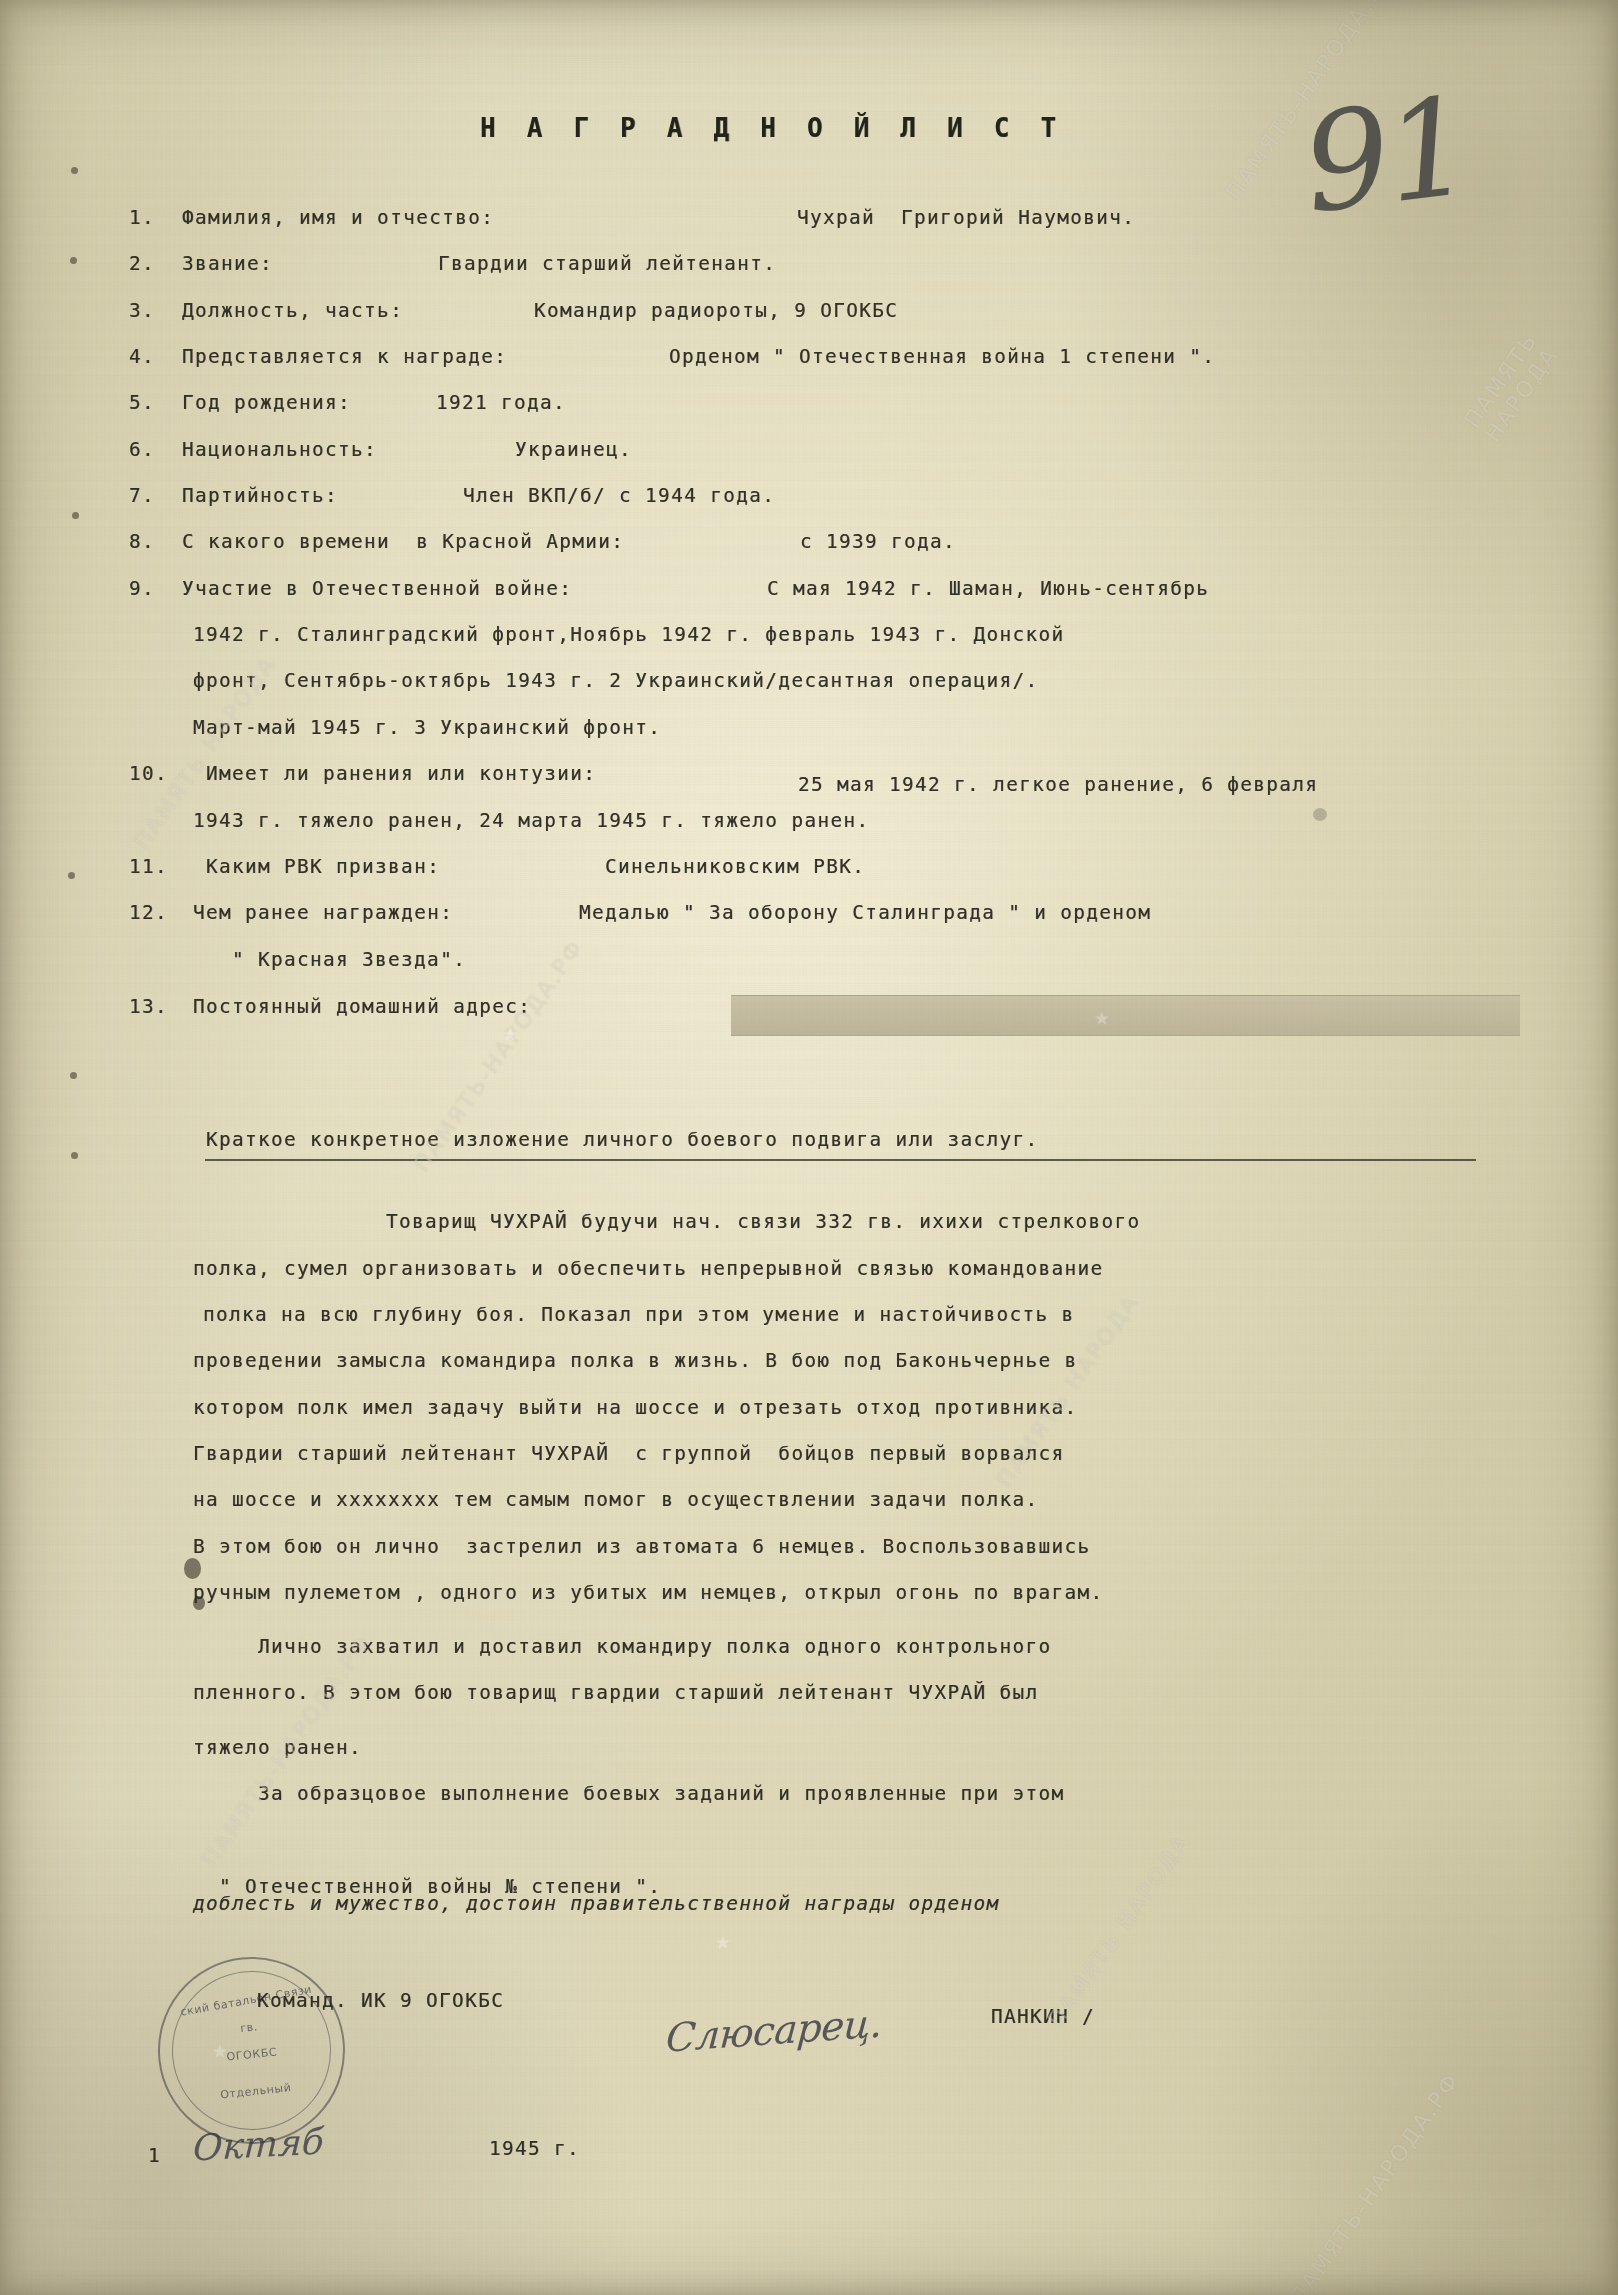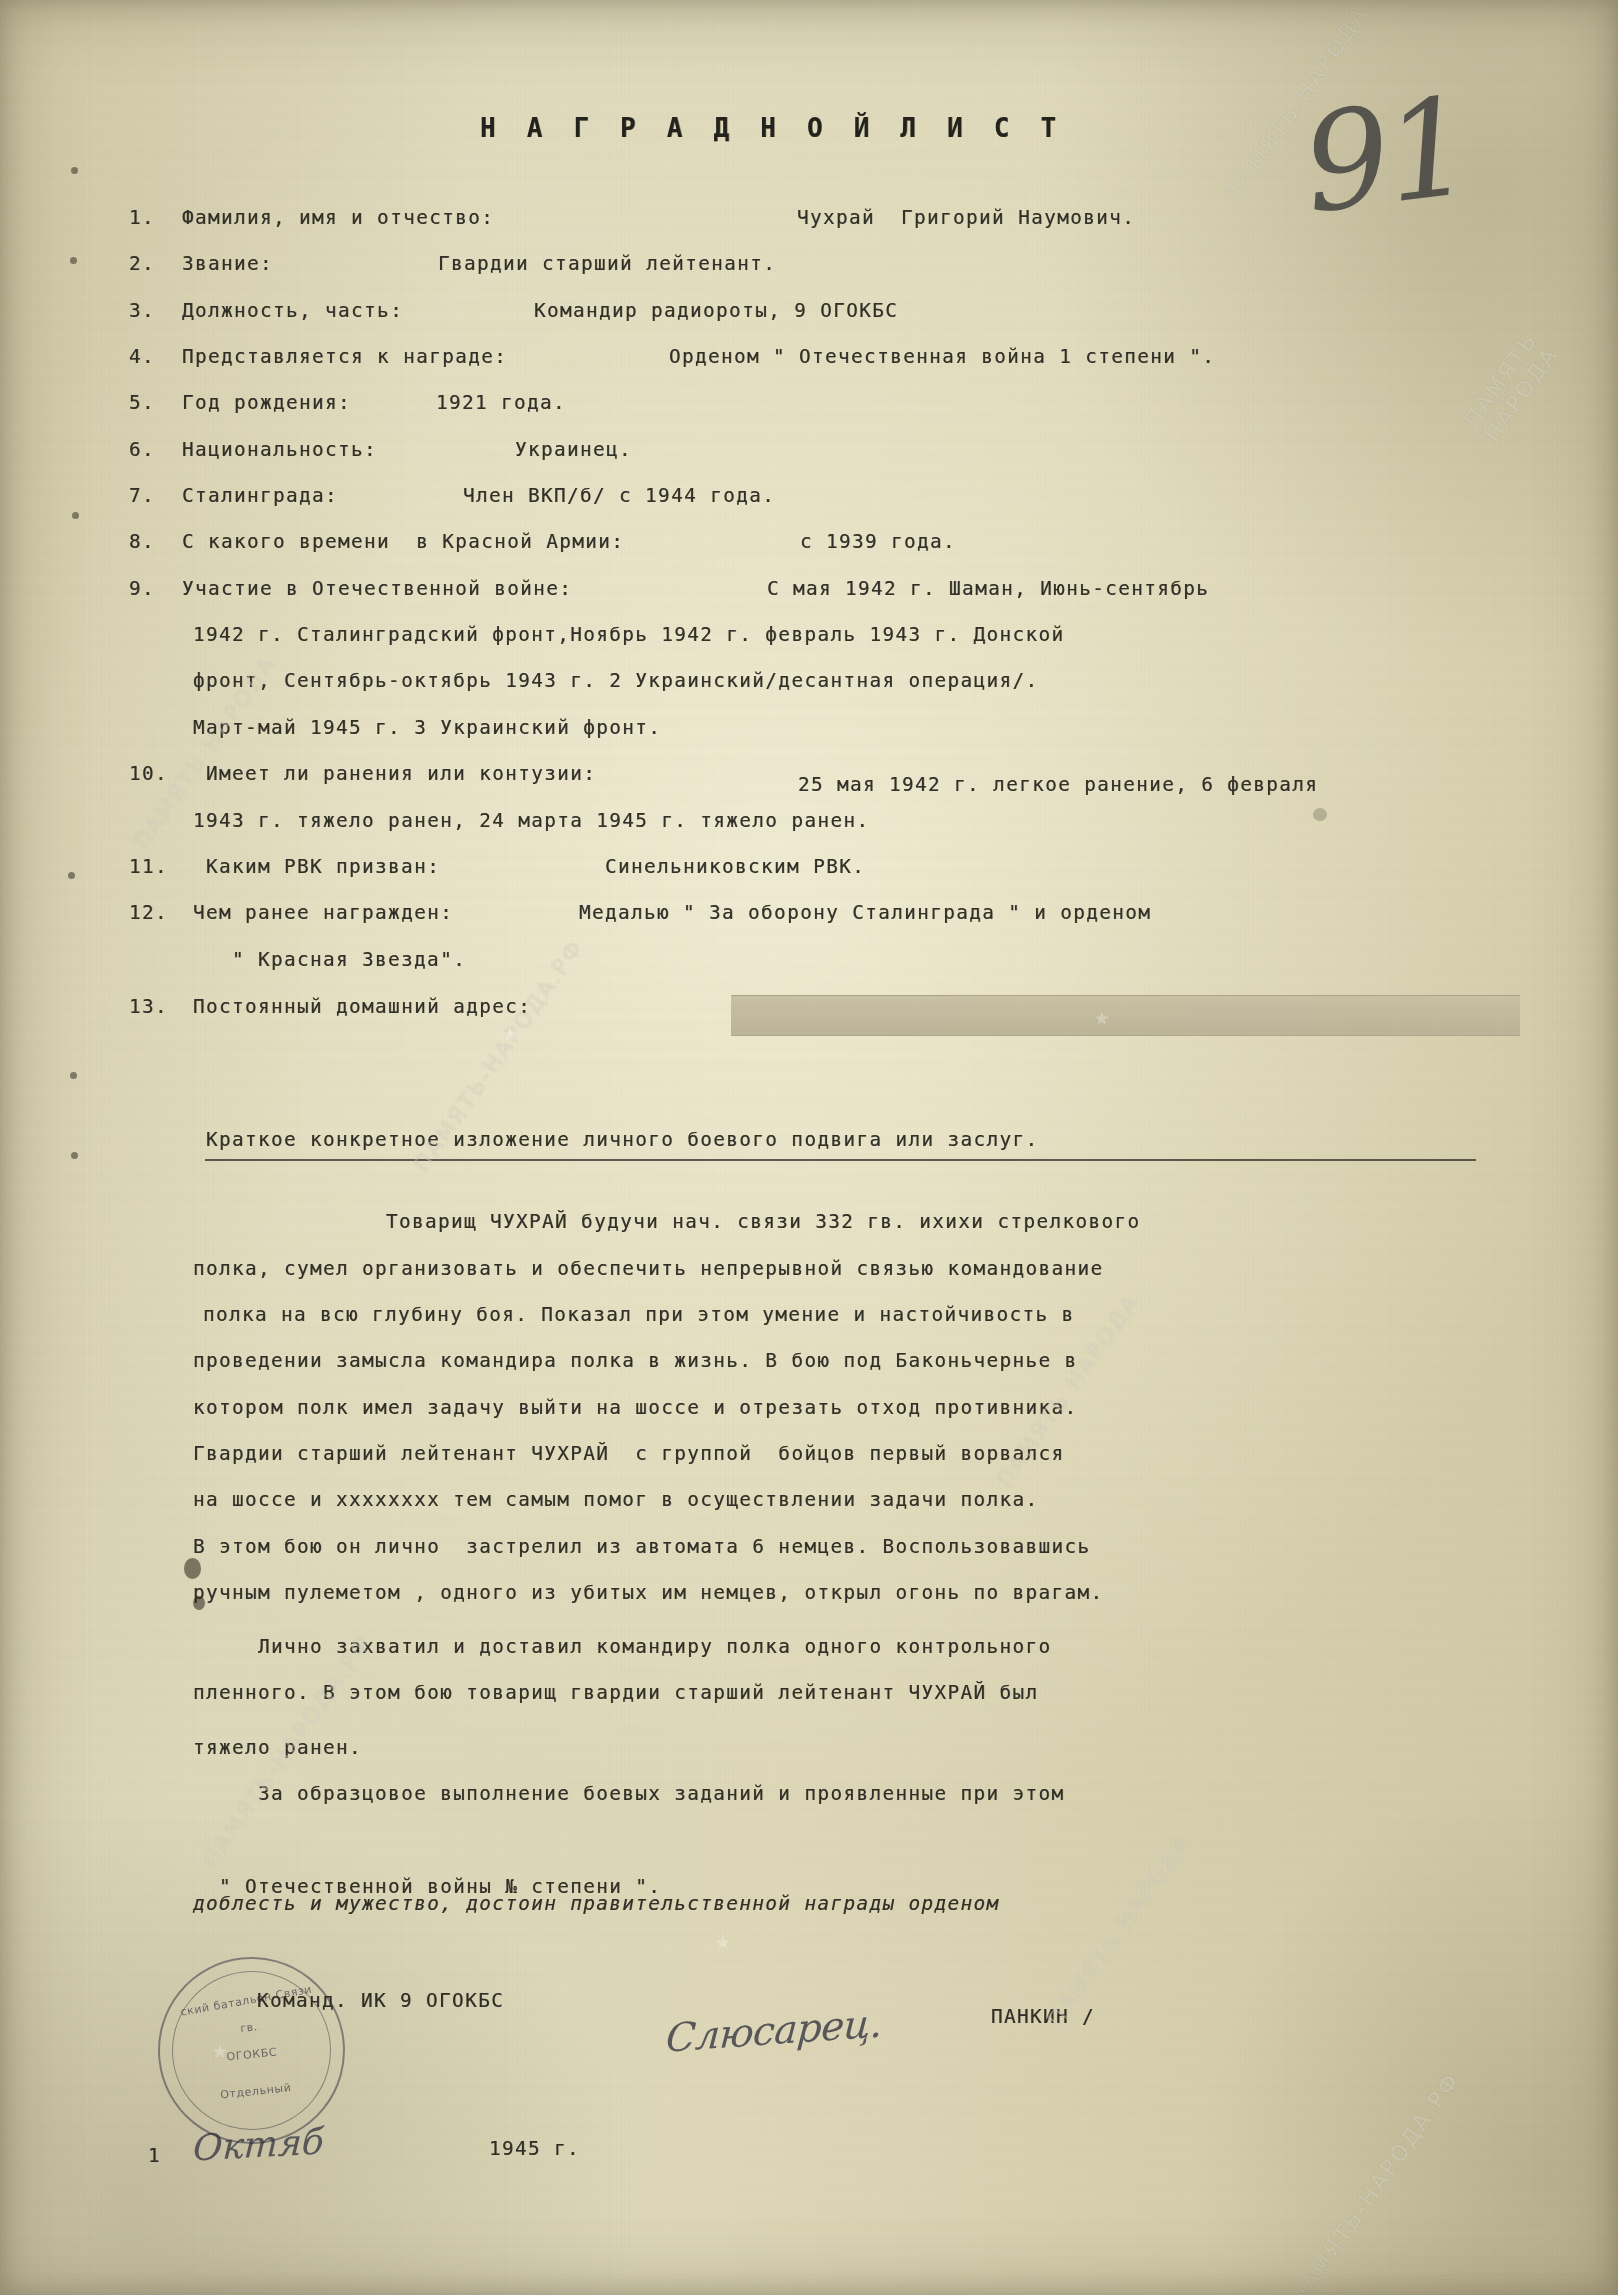--- a/index.html
+++ b/index.html
@@ -232,21 +232,21 @@
 
     <div class="tw" style="left:129px; top:391px;">5.</div>
     <div class="tw" style="left:182px; top:391px;">Год рождения:</div>
     <div class="tw" style="left:436px; top:391px;">1921 года.</div>
 
     <div class="tw" style="left:129px; top:438px;">6.</div>
     <div class="tw" style="left:182px; top:438px;">Национальность:</div>
     <div class="tw" style="left:515px; top:438px;">Украинец.</div>
 
     <div class="tw" style="left:129px; top:484px;">7.</div>
-    <div class="tw" style="left:182px; top:484px;">Сталинграда:</div>
+    <div class="tw" style="left:182px; top:484px;">Партийность:</div>
     <div class="tw" style="left:463px; top:484px;">Член ВКП/б/ с 1944 года.</div>
 
     <div class="tw" style="left:129px; top:530px;">8.</div>
     <div class="tw" style="left:182px; top:530px;">С какого времени  в Красной Армии:</div>
     <div class="tw" style="left:800px; top:530px;">с 1939 года.</div>
 
     <div class="tw" style="left:129px; top:577px;">9.</div>
     <div class="tw" style="left:182px; top:577px;">Участие в Отечественной войне:</div>
     <div class="tw" style="left:731px; top:577px;margin-left:36px;">С мая 1942 г. Шаман, Июнь-сентябрь</div>
     <div class="tw" style="left:193px; top:623px;">1942 г. Сталинградский фронт,Ноябрь 1942 г. февраль 1943 г. Донской</div>

